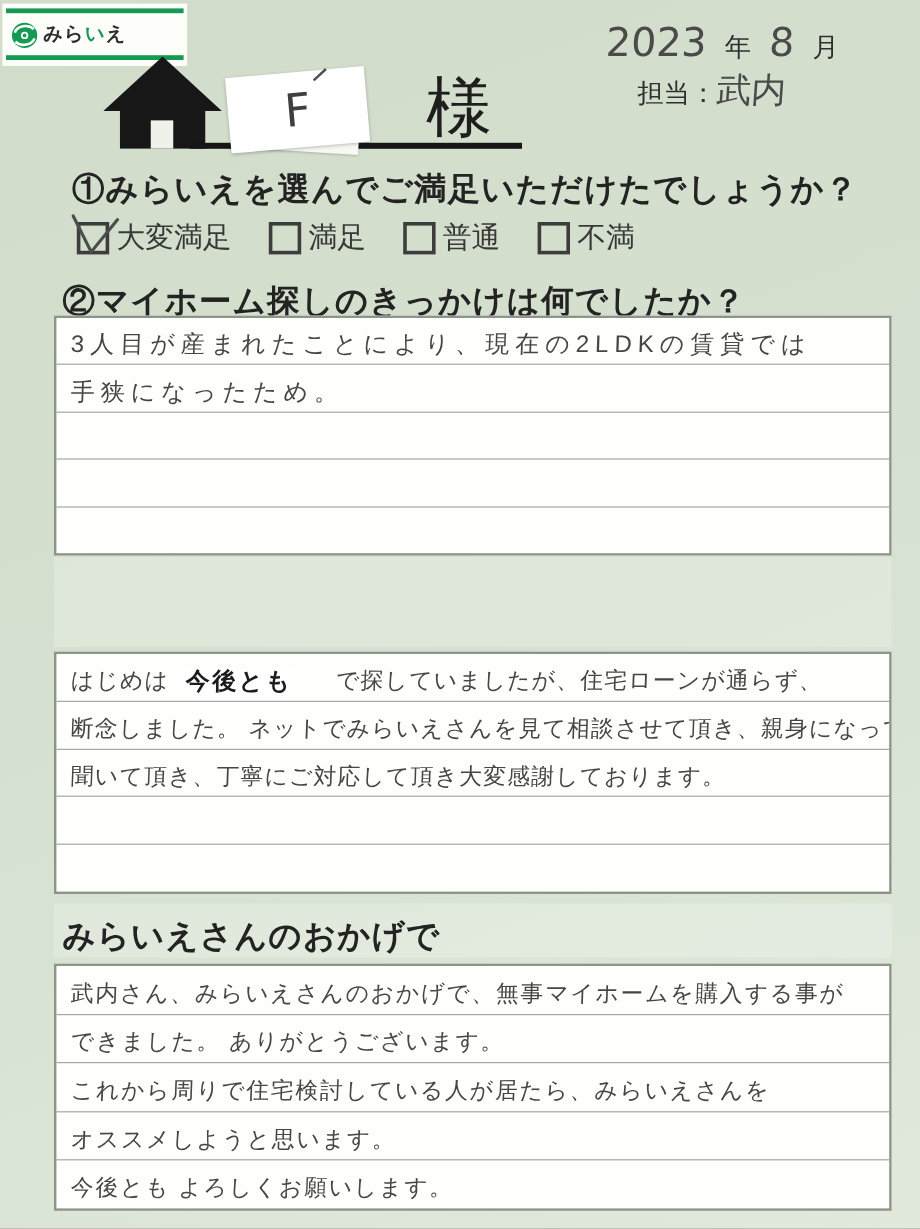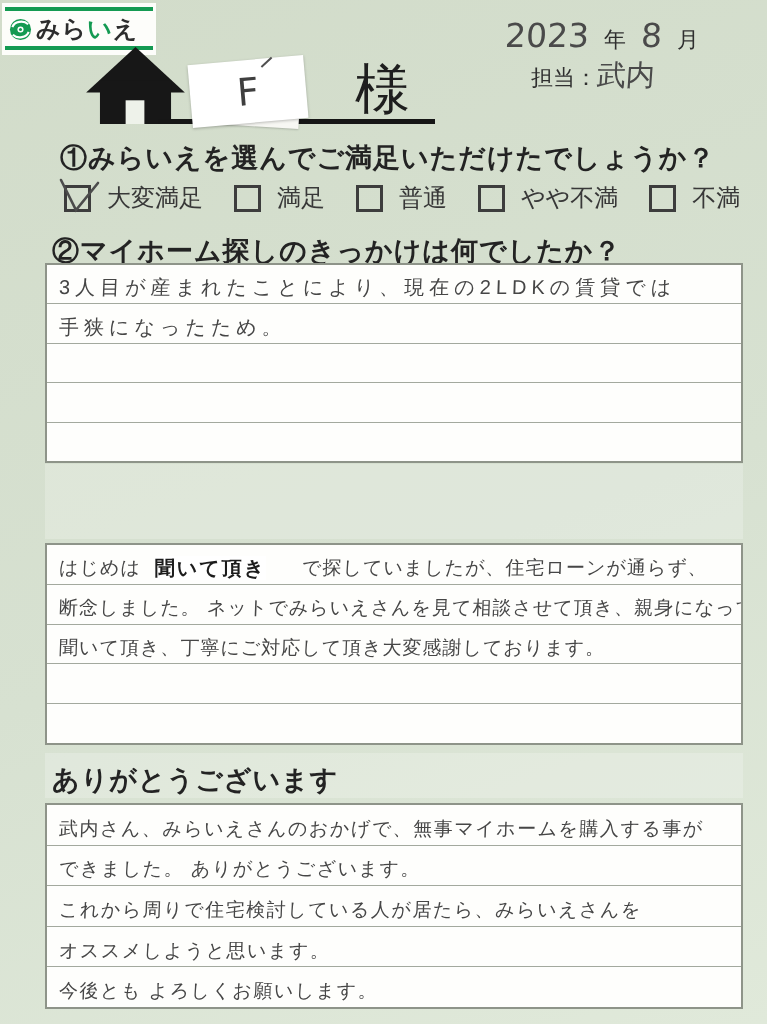--- a/index.html
+++ b/index.html
@@ -7,21 +7,21 @@
     position:relative; width:767px; height:1024px; margin:0 auto; overflow:hidden;
     background:linear-gradient(160deg,#d2dcca 0%, #d7e1d1 55%, #e0e9da 100%);
     font-family:"Liberation Sans", sans-serif;
   }
   
   .logo { position:absolute; left:2px; top:3px; width:154px; height:52px; background:#fdfdfa;
           display:flex; align-items:center; padding:0 0 0 7px; box-sizing:border-box; }
   .logo-bar { position:absolute; left:3px; right:3px; height:4px; background:#149a52; }
   .logo-bar.top { top:4px; } .logo-bar.bottom { bottom:5px; }
   .globe svg { width:23px; height:23px; display:block; }
-  .logo-text { font-size:24px; font-weight:bold; color:#2d2d2d; letter-spacing:1px; margin-left:4px; line-height:1; }
+  .logo-text { font-size:16px; font-weight:bold; color:#2d2d2d; letter-spacing:1px; margin-left:4px; line-height:1; }
   .logo-text .green-char { color:#149a52; }
   
   .date-block { position:absolute; left:505px; top:16px; width:255px; }
   .date-line1 { display:flex; align-items:baseline; gap:15px; }
   .hand { font-family:"DejaVu Sans", sans-serif; color:#4a4a4a; }
   .num { font-size:33px; transform:skewX(-3deg); }
   .unit { font-size:22px; color:#2f2f2f; }
   .date-line2 { display:flex; align-items:baseline; gap:0; margin-top:1px; padding-left:26px; }
   .staff-label { font-size:22px; color:#2f2f2f; }
   .staff-name { font-size:29px; transform:skewX(-4deg); }
@@ -40,21 +40,21 @@
   .qtitle { position:absolute; font-weight:bold; color:#232323; font-size:27px; letter-spacing:1px; white-space:nowrap; }
   .q1-title { left:60px; top:140px; }
   .q2-title { left:52px; top:233px; }
   .q3-titles { position:absolute; left:52px; top:467px; font-weight:bold; color:#232323; font-size:27px; letter-spacing:1px; line-height:36px; }
   .q4-title { left:52px; top:762px; }
   .band { position:absolute; left:45px; width:698px; background:rgba(255,255,255,0.22); }
   .band3 { top:464px; height:75px; }
   .band4 { top:753px; height:45px; }
   
   .options { position:absolute; left:64px; top:182px; display:flex; gap:31px; align-items:center; }
-  .option { display:flex; align-items:center; gap:16px; }
+  .option { display:flex; align-items:center; gap:6px; }
   .checkbox { width:21px; height:21px; border:3px solid #3d3d3d; position:relative; flex:none; background:transparent; }
   .tick { display:none; position:absolute; left:-9px; top:-12px; width:44px; height:42px; overflow:visible; }
   .checkbox.checked .tick { display:block; }
   .opt-label { font-size:24px; color:#383838; }
   
   .answer-box { position:absolute; left:45px; width:698px; background:#fefefc; border:2px solid #8e9489;
                 box-sizing:border-box; display:flex; flex-direction:column; }
   .q2-box { top:263px; height:200px; }
   .q3-box { top:543px; height:202px; }
   .q4-box { top:803px; height:206px; }
@@ -131,26 +131,20 @@
     <div class="option">
       <span class="checkbox">
         
       </span>
       <span class="opt-label">普通</span>
     </div>
     <div class="option">
       <span class="checkbox">
         
       </span>
-      <span class="opt-label">やや不満</span>
-    </div>
-    <div class="option">
-      <span class="checkbox">
-        
-      </span>
       <span class="opt-label">不満</span>
     </div>
   </div>
 
   <div class="qtitle q2-title">②マイホーム探しのきっかけは何でしたか？</div>
   <div class="answer-box q2-box">
     <div class="row">
         <span class="hand-line">3人目が産まれたことにより、現在の2LDKの賃貸では</span>
       </div>
     <div class="row">
@@ -164,39 +158,39 @@
       </div>
     <div class="row">
         <span class="hand-line"></span>
       </div>
   </div>
 
   <div class="band band3"></div>
   <div class="answer-box q3-box">
     <div class="row">
       <span class="hand-line">はじめは</span>
-      <span class="hand-line masked">聞いて頂き</span>
+      <span class="hand-line masked">今後とも</span>
       <span class="hand-line">で探していましたが、住宅ローンが通らず、</span>
     </div>
     <div class="row">
         <span class="hand-line">断念しました。 ネットでみらいえさんを見て相談させて頂き、親身になって</span>
       </div>
     <div class="row">
         <span class="hand-line">聞いて頂き、丁寧にご対応して頂き大変感謝しております。</span>
       </div>
     <div class="row">
         <span class="hand-line"></span>
       </div>
     <div class="row">
         <span class="hand-line"></span>
       </div>
   </div>
 
   <div class="band band4"></div>
-  <div class="qtitle q4-title">ありがとうございます</div>
+  <div class="qtitle q4-title">みらいえさんのおかげで</div>
   <div class="answer-box q4-box">
     <div class="row">
         <span class="hand-line">武内さん、みらいえさんのおかげで、無事マイホームを購入する事が</span>
       </div>
     <div class="row">
         <span class="hand-line">できました。 ありがとうございます。</span>
       </div>
     <div class="row">
         <span class="hand-line">これから周りで住宅検討している人が居たら、みらいえさんを</span>
       </div>

